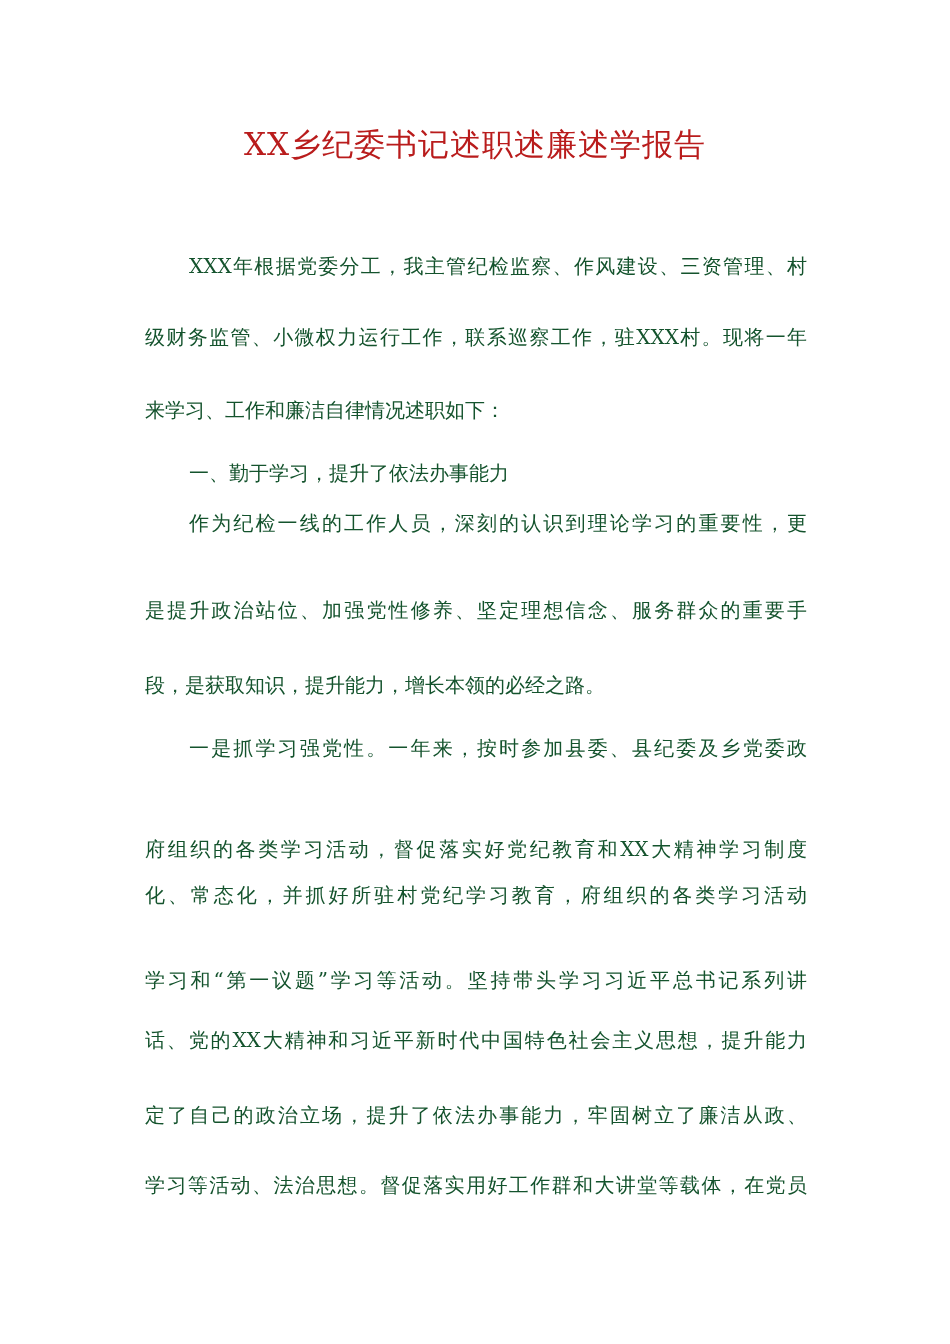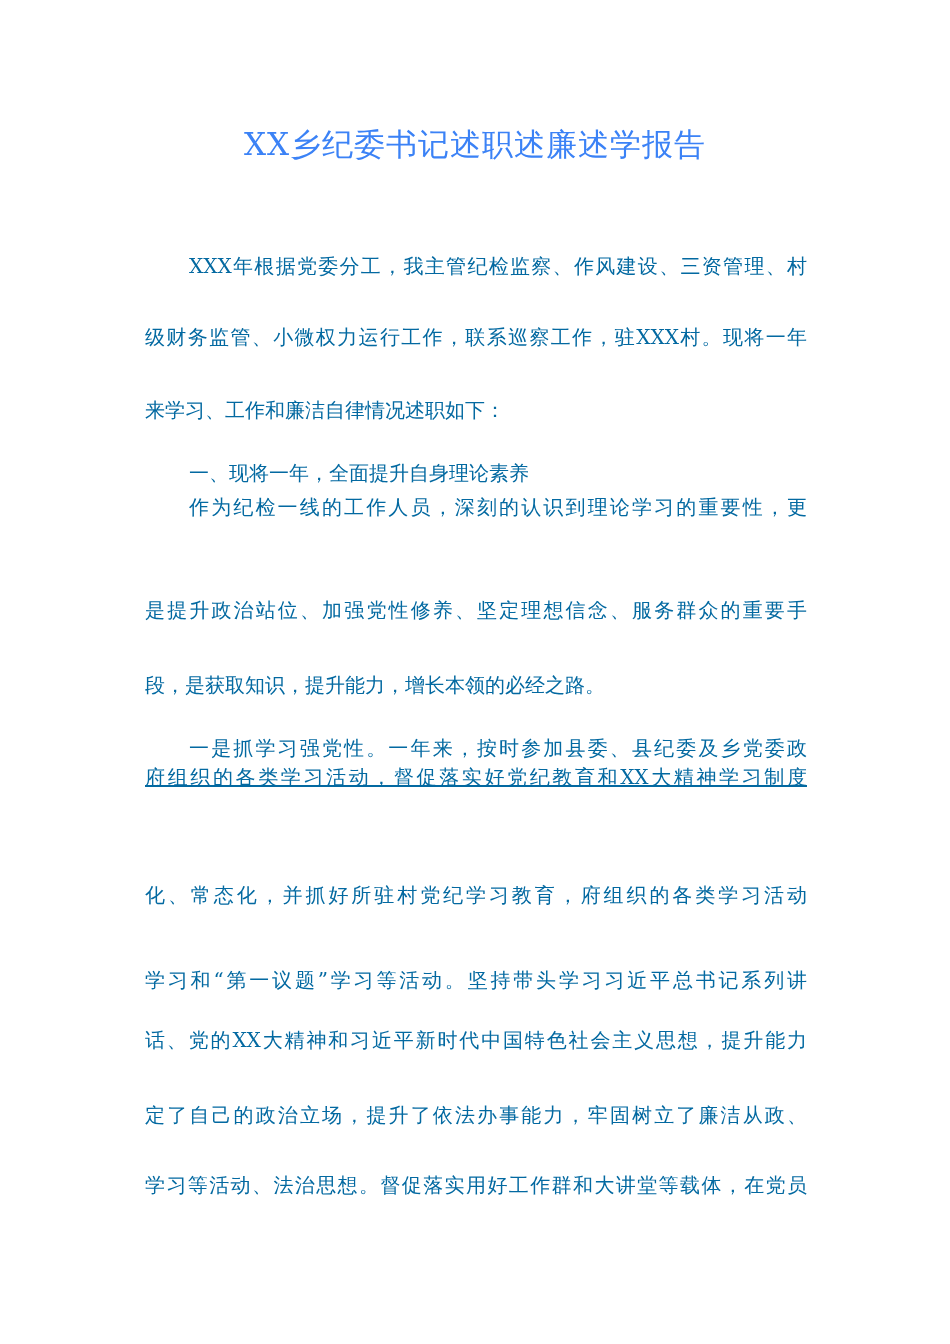--- a/index.html
+++ b/index.html
@@ -25,57 +25,57 @@
     }
     .title {
       position: absolute;
       left: 0;
       top: 122px;
       width: 950px;
       text-align: center;
       font-size: 31px;
       line-height: 44px;
       letter-spacing: 1px;
-      color: #3b82f6;
+      color: #b91c1c;
     }
     .line {
       position: absolute;
       left: 145px;
       width: 662px;
       font-size: 20px;
       line-height: 30px;
       white-space: nowrap;
       text-align: justify;
       text-align-last: justify;
-      color: #0369a1;
+      color: #14532d;
     }
     .line.indent {
       left: 189px;
       width: 618px;
     }
     .line.last {
       text-align-last: left;
     }
   </style>
 </head>
 <body>
 
 <div class="page">
   <div class="title">XX乡纪委书记述职述廉述学报告</div>
 
   <div class="line indent" style="top:251px;">XXX年根据党委分工，我主管纪检监察、作风建设、三资管理、村</div>
   <div class="line" style="top:322px;">级财务监管、小微权力运行工作，联系巡察工作，驻XXX村。现将一年</div>
   <div class="line last" style="top:395px;">来学习、工作和廉洁自律情况述职如下：</div>
 
-  <div class="line indent last" style="top:458px;">一、现将一年，全面提升自身理论素养</div>
+  <div class="line indent last" style="top:458px;">一、勤于学习，提升了依法办事能力</div>
 
-  <div class="line indent" style="top:492px;">作为纪检一线的工作人员，深刻的认识到理论学习的重要性，更</div>
+  <div class="line indent" style="top:508px;">作为纪检一线的工作人员，深刻的认识到理论学习的重要性，更</div>
   <div class="line" style="top:595px;">是提升政治站位、加强党性修养、坚定理想信念、服务群众的重要手</div>
   <div class="line last" style="top:670px;">段，是获取知识，提升能力，增长本领的必经之路。</div>
 
   <div class="line indent" style="top:733px;">一是抓学习强党性。一年来，按时参加县委、县纪委及乡党委政</div>
-  <div class="line" style="top:762px;text-decoration:underline;">府组织的各类学习活动，督促落实好党纪教育和XX大精神学习制度</div>
+  <div class="line" style="top:834px;">府组织的各类学习活动，督促落实好党纪教育和XX大精神学习制度</div>
   <div class="line" style="top:880px;">化、常态化，并抓好所驻村党纪学习教育，府组织的各类学习活动</div>
   <div class="line" style="top:965px;">学习和“第一议题”学习等活动。坚持带头学习习近平总书记系列讲</div>
   <div class="line" style="top:1025px;">话、党的XX大精神和习近平新时代中国特色社会主义思想，提升能力</div>
   <div class="line" style="top:1100px;">定了自己的政治立场，提升了依法办事能力，牢固树立了廉洁从政、</div>
   <div class="line" style="top:1170px;">学习等活动、法治思想。督促落实用好工作群和大讲堂等载体，在党员</div>
 </div>
 
 </body></html>

